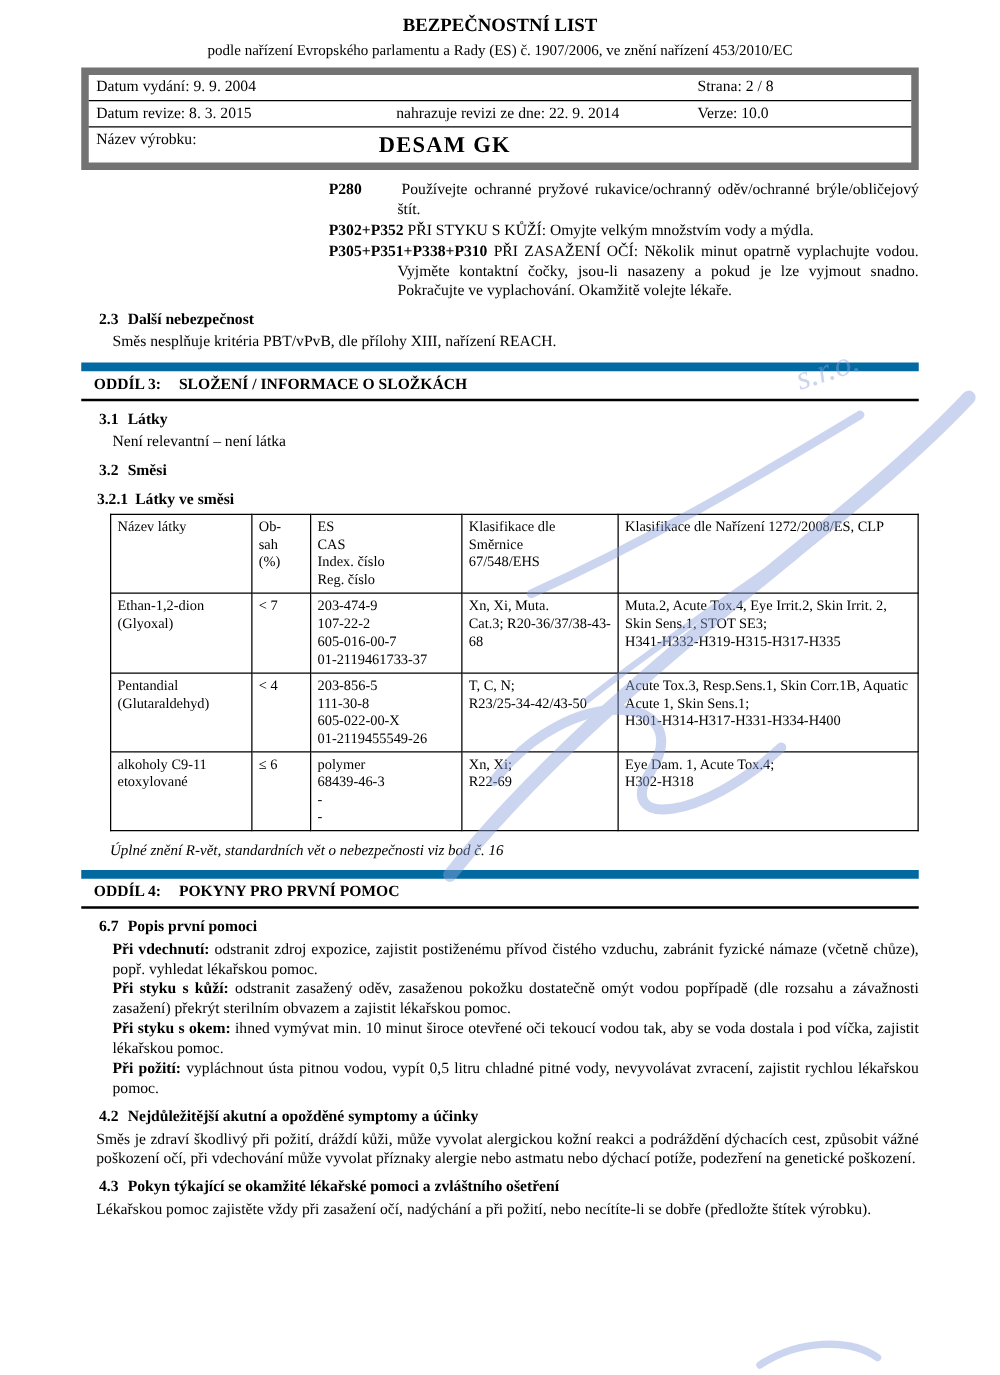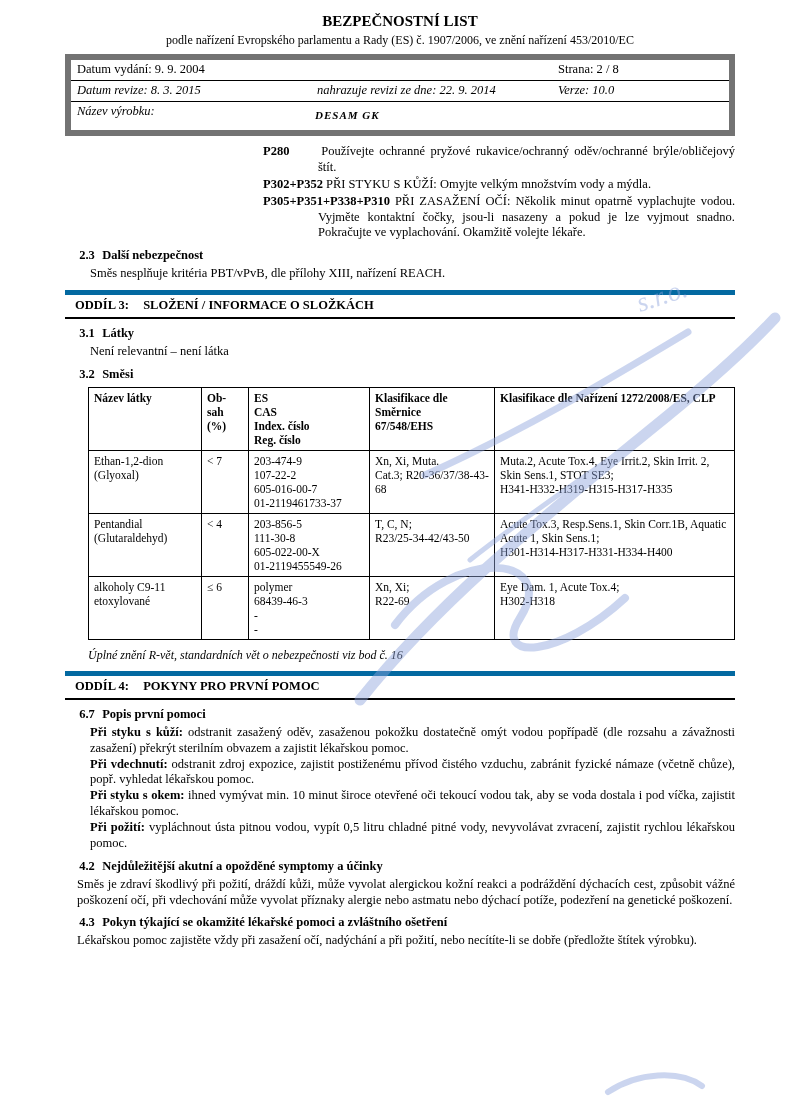--- a/index.html
+++ b/index.html
@@ -3,40 +3,40 @@
 <meta charset="utf-8">
 <style>
   html,body{margin:0;padding:0;background:#fff;}
   .page{position:relative;width:800px;height:1100px;background:#fff;overflow:hidden;
         font-family:"Liberation Serif","DejaVu Serif",serif;color:#000;font-size:12.5px;line-height:1.27;}
   .content{margin:0 65px;width:670px;}
   .doc-title{text-align:center;font-weight:bold;font-size:15px;padding-top:12px;}
   .doc-subtitle{text-align:center;font-size:12px;margin-top:2px;}
   .info-box{border:6px solid #737373;margin-top:6px;}
   .info-row{padding:2px 6px;}
-  .info-row + .info-row{border-top:1px solid #000;font-style:italic;}
+  .info-row + .info-row{border-top:1px solid #000;}
   .r1{display:grid;grid-template-columns:1fr 165px;}
   .r2{display:grid;grid-template-columns:240px 1fr 165px;}
   .r3{position:relative;height:24px;}
-  .product-name{position:absolute;left:244px;top:50%;transform:translateY(-50%);
-                font-weight:bold;font-size:11px;letter-spacing:1px;}
+  .product-name{position:absolute;left:232px;top:50%;transform:translateY(-50%);
+                font-weight:bold;font-size:18px;letter-spacing:1px;}
   .pblock{margin-top:8px;}
   .pphrase{margin-left:198px;padding-left:55px;text-indent:-55px;text-align:justify;margin-bottom:1px;}
   .pcode{font-weight:bold;display:inline-block;min-width:53px;text-indent:0;}
   .h-num{font-weight:bold;margin:7px 0 2px 10px;}
   .h-num .hn{display:inline-block;min-width:24px;text-align:center;}
   .h-num .hn3{min-width:30px;}
   .indent-body{margin-left:25px;}
   .indent-sm{margin-left:12px;text-align:justify;}
-  .banner{border-top:5px solid #0369a1;border-bottom:2px solid #000;font-weight:bold;
+  .banner{border-top:7px solid #0369a1;border-bottom:2px solid #000;font-weight:bold;
           padding:3px 0 3px 10px;margin-top:8px;}
   .banner .blabel{display:inline-block;width:65px;}
   table.comp{border-collapse:collapse;margin:4px 0 0 23px;width:647px;font-size:11.5px;line-height:1.22;}
   table.comp th,table.comp td{border:1px solid #000;padding:3px 5px;vertical-align:top;text-align:left;}
-  table.comp th{font-weight:bold;}
+  table.comp th{font-weight:normal;}
   .preline{white-space:pre-line;}
   .col-name{width:102px;}
   .col-obsah{width:36px;}
   .col-ids{width:110px;}
   .col-67{width:114px;}
   .note{margin:8px 0 0 23px;font-size:12px;font-style:italic;}
   .aid{margin-left:25px;text-align:justify;}
   .aid .lead{font-weight:bold;}
   .watermark{position:absolute;left:0;top:0;width:800px;height:1100px;pointer-events:none;opacity:.45;}
 </style>
@@ -94,20 +94,24 @@
     <div class="h-num">
       <span class="hn">3.1</span>
       <span>Látky</span>
     </div>
     <div class="indent-body">Není relevantní – není látka</div>
 
     <div class="h-num">
       <span class="hn">3.2</span>
       <span>Směsi</span>
     </div>
+    <div class="h-num">
+      <span class="hn hn3">3.2.1</span>
+      <span>Látky ve směsi</span>
+    </div>
 
     <table class="comp">
       <thead>
         <tr>
           <th class="col-name">Název látky</th>
           <th class="col-obsah preline">Ob-
 sah
 (%)</th>
           <th class="col-ids preline">ES
 CAS
@@ -165,26 +169,26 @@
       <span class="blabel">ODDÍL 4:</span>
       <span>POKYNY PRO PRVNÍ POMOC</span>
     </div>
 
     <div class="h-num">
       <span class="hn">6.7</span>
       <span>Popis první pomoci</span>
     </div>
 
     <div class="aid">
+      <span class="lead">Při vdechnutí:</span>
+      <span>odstranit zdroj expozice, zajistit postiženému přívod čistého vzduchu, zabránit fyzické námaze (včetně chůze), popř. vyhledat lékařskou pomoc.</span>
+    </div>
+    <div class="aid">
       <span class="lead">Při styku s kůží:</span>
       <span>odstranit zasažený oděv, zasaženou pokožku dostatečně omýt vodou popřípadě (dle rozsahu a závažnosti zasažení) překrýt sterilním obvazem a zajistit lékařskou pomoc.</span>
-    </div>
-    <div class="aid">
-      <span class="lead">Při vdechnutí:</span>
-      <span>odstranit zdroj expozice, zajistit postiženému přívod čistého vzduchu, zabránit fyzické námaze (včetně chůze), popř. vyhledat lékařskou pomoc.</span>
     </div>
     <div class="aid">
       <span class="lead">Při styku s okem:</span>
       <span>ihned vymývat min. 10 minut široce otevřené oči tekoucí vodou tak, aby se voda dostala i pod víčka, zajistit lékařskou pomoc.</span>
     </div>
     <div class="aid">
       <span class="lead">Při požití:</span>
       <span>vypláchnout ústa pitnou vodou, vypít 0,5 litru chladné pitné vody, nevyvolávat zvracení, zajistit rychlou lékařskou pomoc.</span>
     </div>
 

